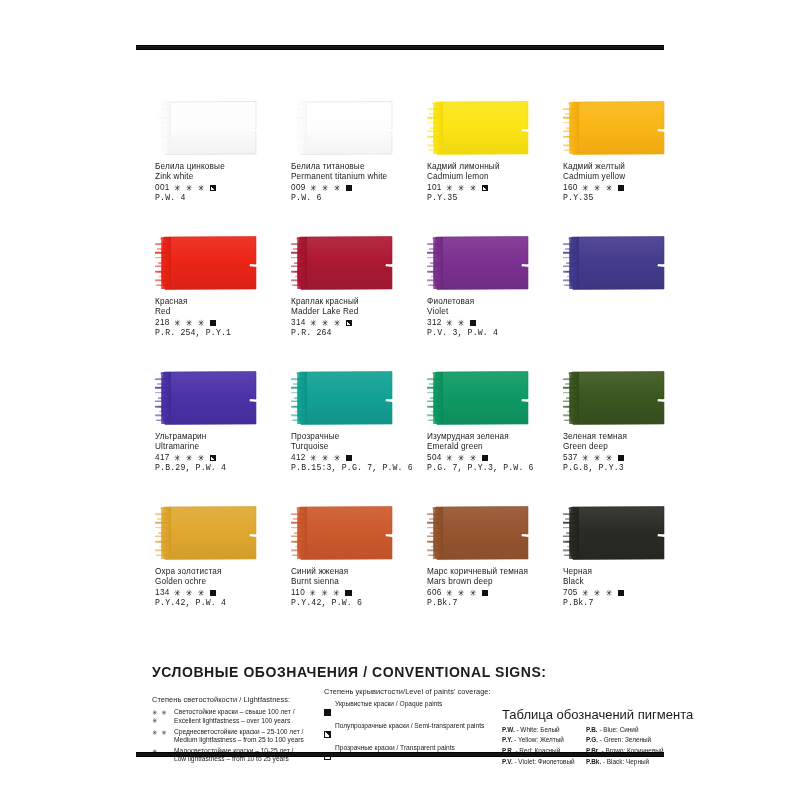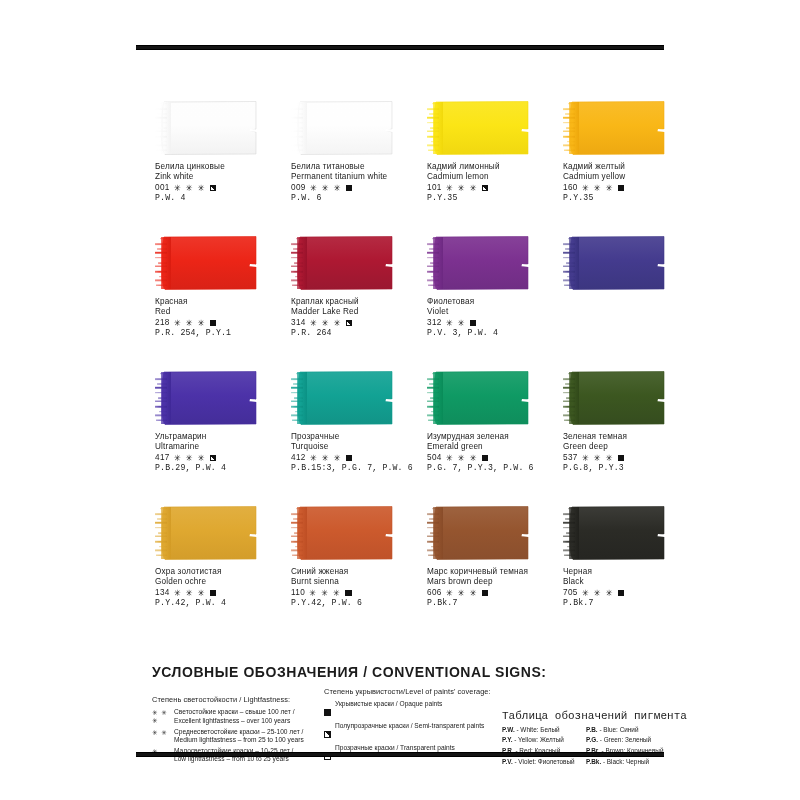--- a/index.html
+++ b/index.html
@@ -162,24 +162,23 @@
     width: 11px;
     flex: 0 0 11px;
     padding-top: 1px;
   }
   .op-text {
     font-size: 6.6px;
     line-height: 8.4px;
     white-space: nowrap;
   }
   .pig-title {
-    font-size: 11px;
+    font-size: 13px;
     margin-bottom: 4px;
     white-space: nowrap;
-    font-family: Liberation Mono, monospace;
   }
   .pig-grid {
     display: grid;
     grid-template-columns: 84px 86px;
     row-gap: 2.5px;
   }
   .pig-item {
     font-size: 6.4px;
     line-height: 8.2px;
     white-space: nowrap;

